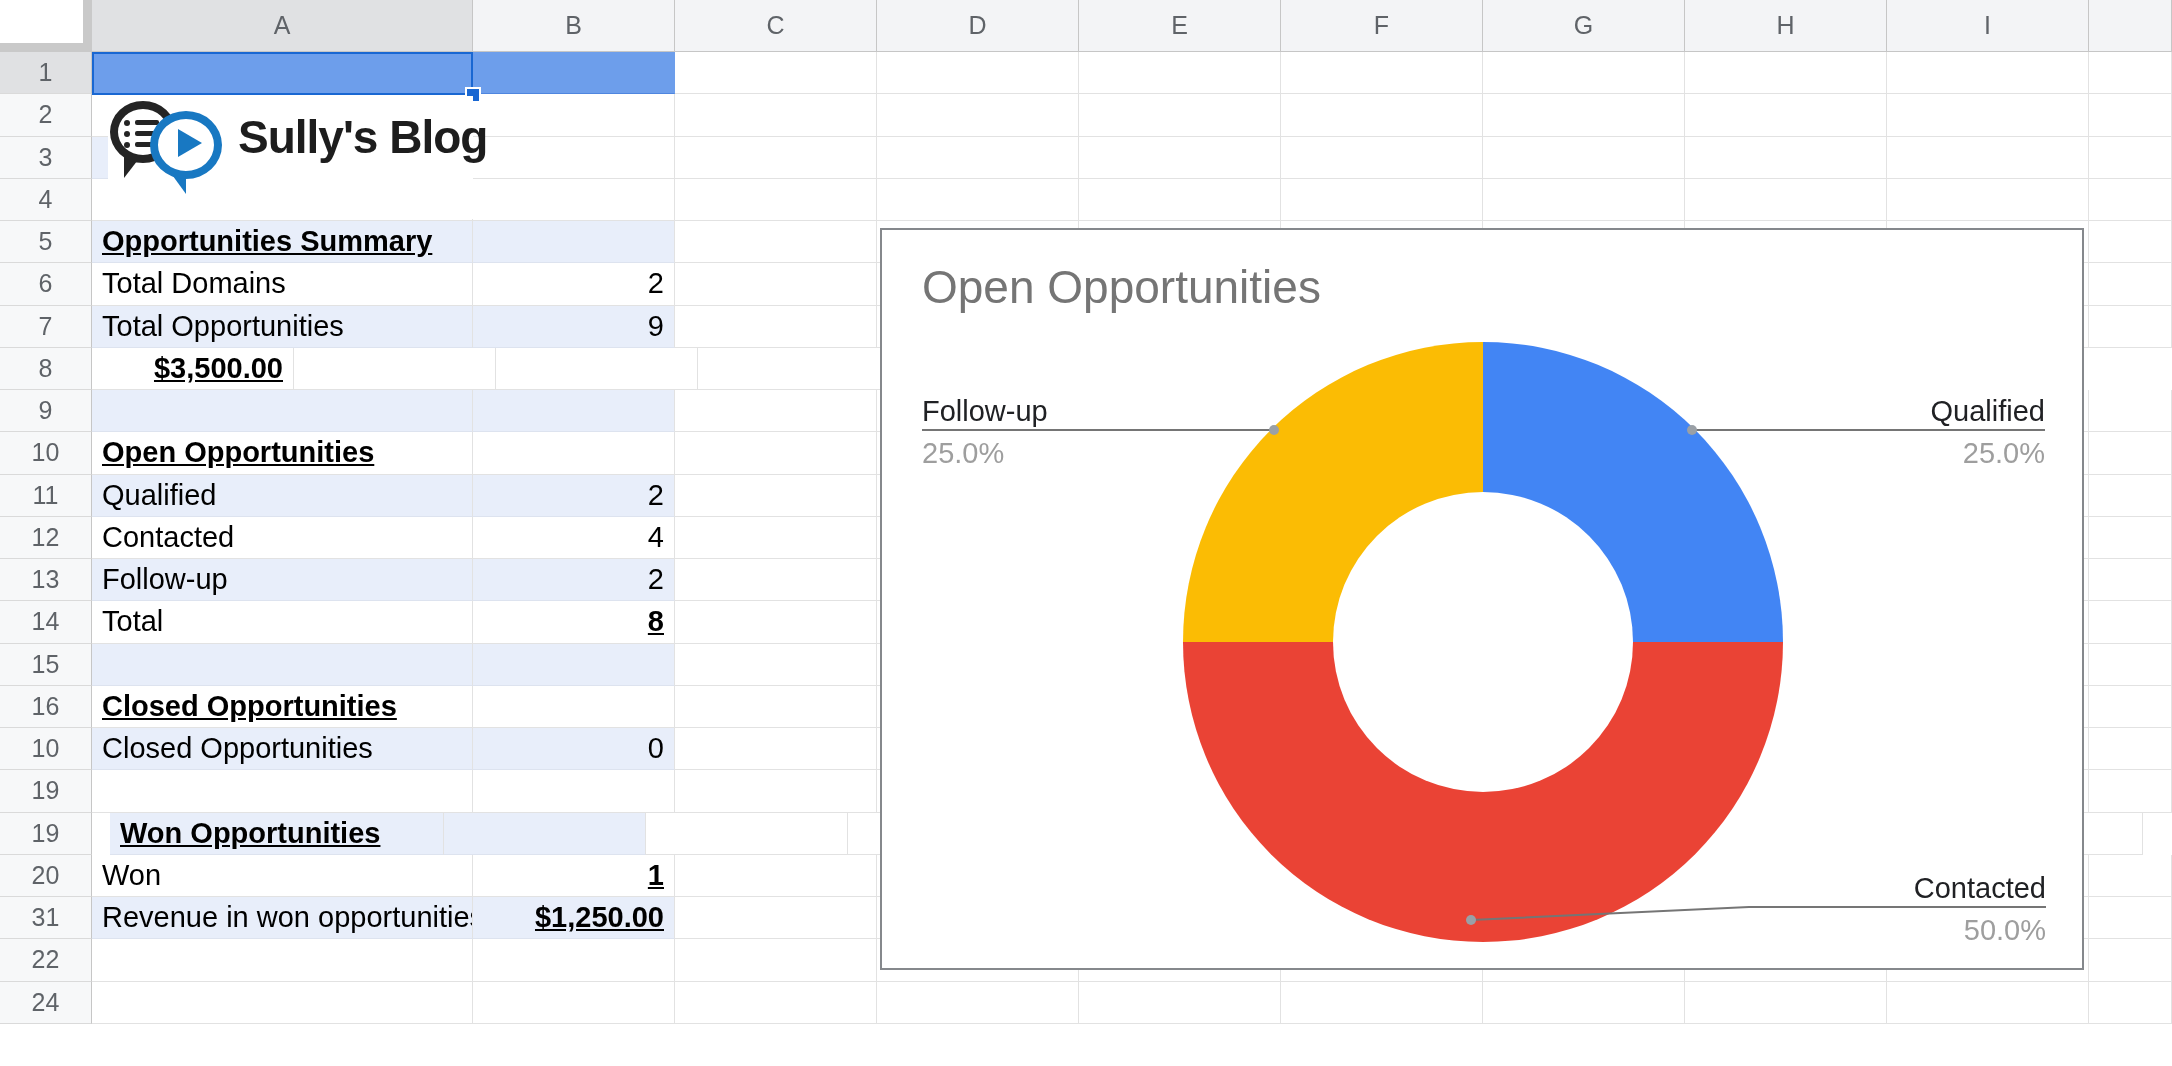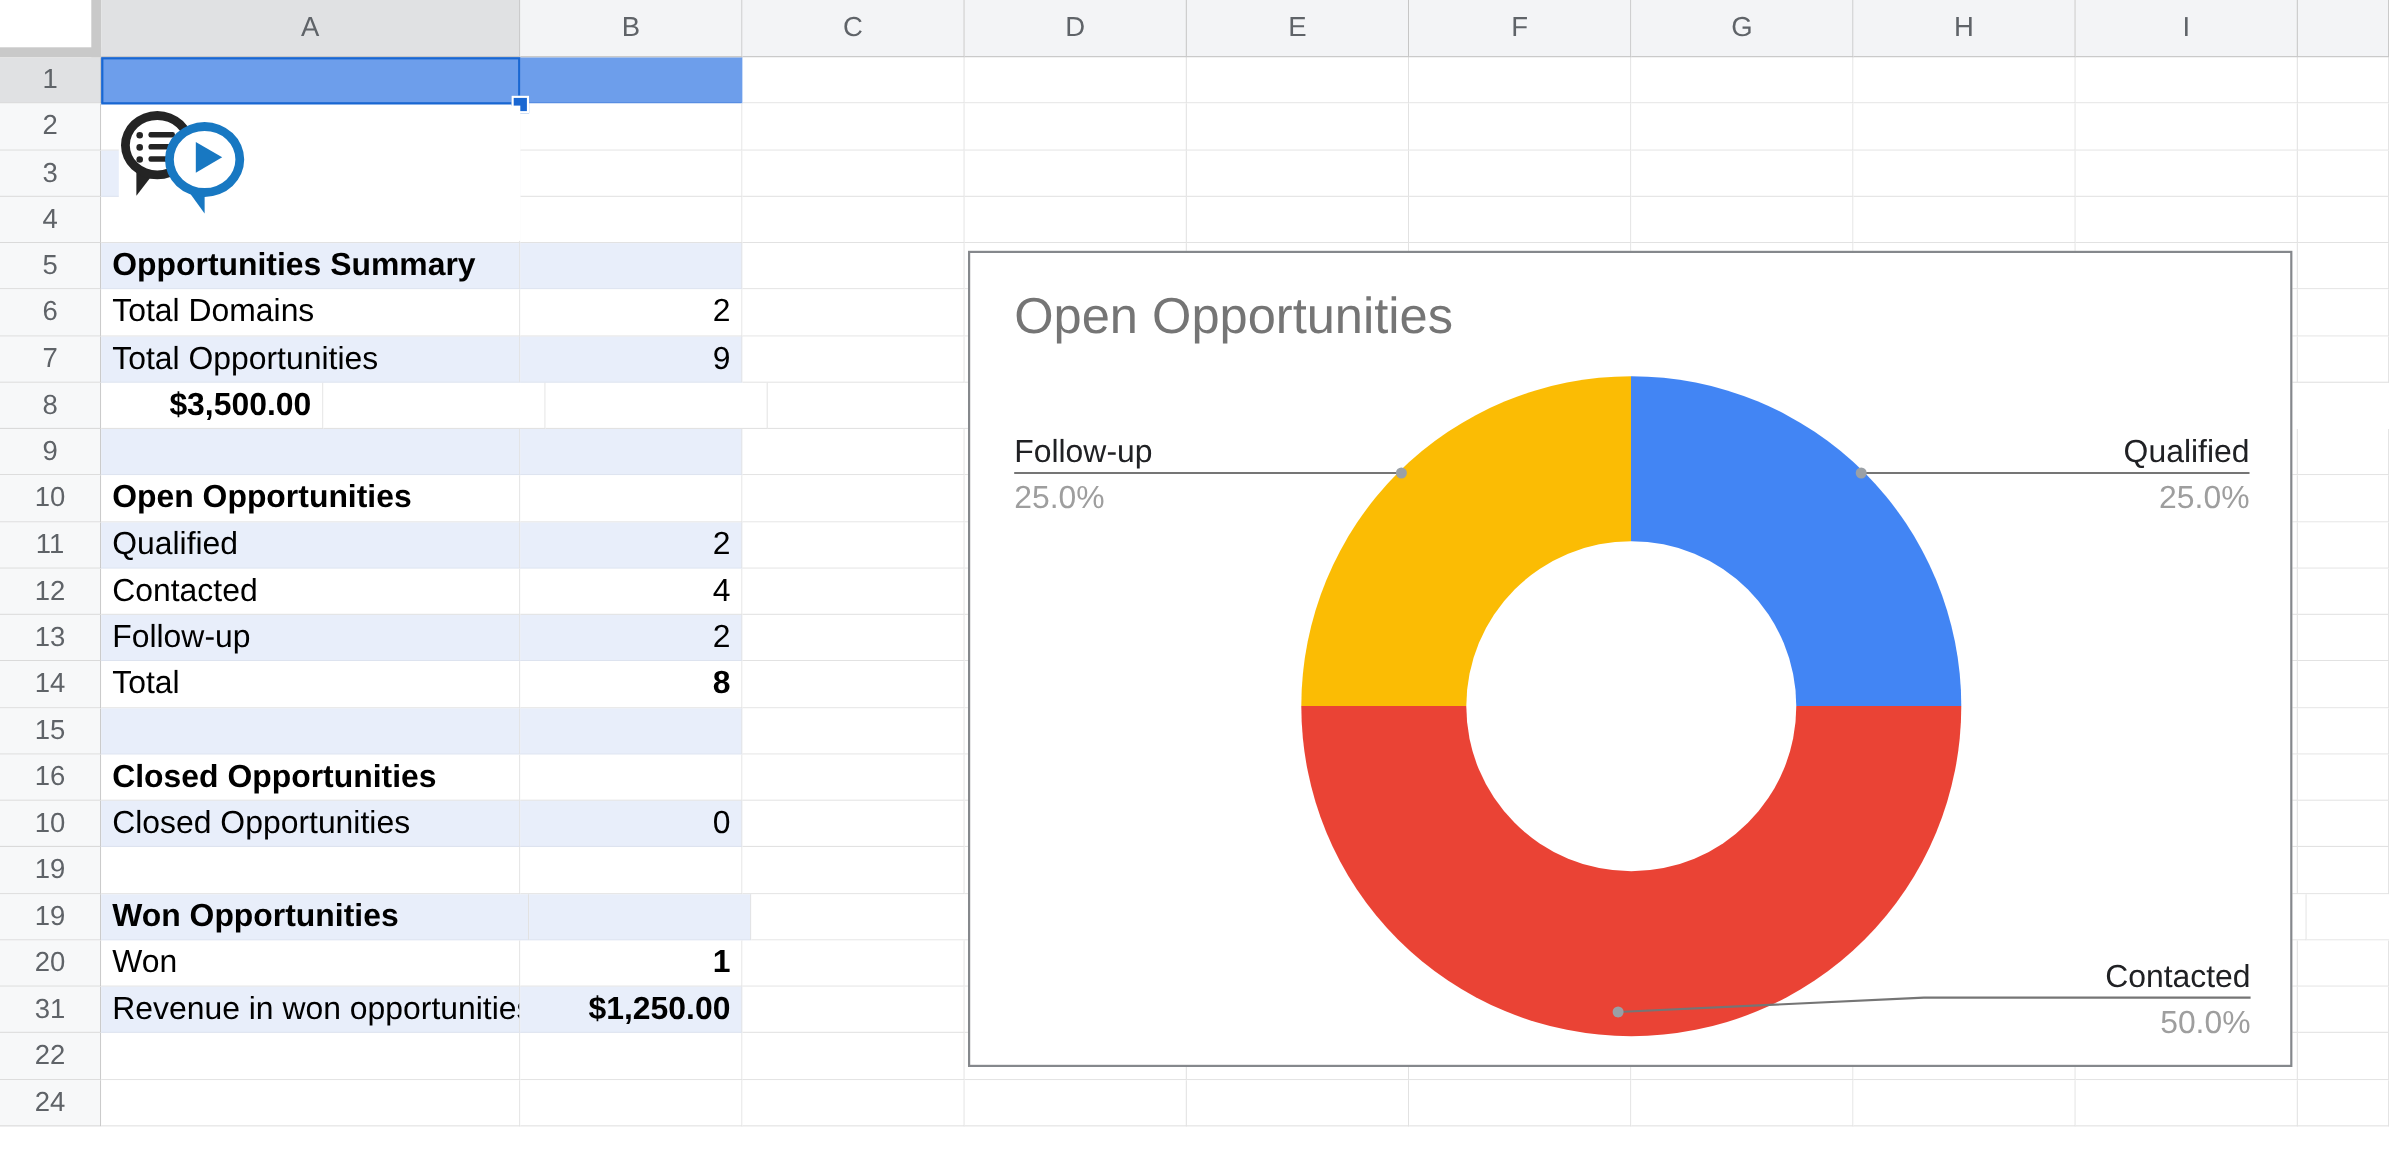--- a/index.html
+++ b/index.html
@@ -22,21 +22,21 @@
           border-right:1px solid #C6C6C6;border-bottom:1px solid #DADADA;
           font-size:25px;display:flex;align-items:center;justify-content:center;flex:none;}
   .rowhdr.sel{background:#E0E1E3;}
   .cell{box-sizing:border-box;background:#fff;border-right:1px solid #E2E2E2;
         border-bottom:1px solid #E2E2E2;font-size:29px;color:#000;
         display:flex;align-items:center;overflow:hidden;flex:none;}
   .cell.band{background:#E8EEFA;border-bottom-color:#DDE3EF;}
   .cell.bluefill{background:#6D9EEB;border-right-color:#6D9EEB;border-bottom-color:#4F86DF;}
   .lbl{padding-left:10px;white-space:nowrap;}
   .val{margin-left:auto;padding-right:10px;white-space:nowrap;}
-  .bold{font-weight:bold;}
+  .bold{font-weight:bold;text-decoration:underline;}
 
   
   #sel-border{position:absolute;left:92px;top:52px;width:381px;height:43px;
               border:2px solid #1967D2;box-sizing:border-box;z-index:3;pointer-events:none;}
   #fill-handle{position:absolute;left:465px;top:87px;width:12px;height:12px;
                background:#1967D2;border:2px solid #fff;z-index:4;}
 
   
   #logo{position:absolute;left:108px;top:96px;width:365px;height:123px;background:#fff;z-index:5;}
   .bubble-black{position:absolute;left:2px;top:5px;width:66px;height:62px;border:8px solid #242424;
@@ -354,21 +354,21 @@
         <div class="cell" style="width: 202px;"></div>
         <div class="cell" style="width: 202px;"></div>
         <div class="cell" style="width: 202px;"></div>
         <div class="cell" style="width: 202px;"></div>
         <div class="cell" style="width: 202px;"></div>
         <div class="cell" style="width: 202px;"></div>
         <div class="cell" style="width: 83px;"></div>
       </div>
       <div class="row" style="height: 42.25px;">
         <div class="rowhdr">19</div>
-        <div class="cell band" style="width: 389px;">
+        <div class="cell band" style="width: 334px; margin-left: 18px;">
           <span class="lbl bold">Won Opportunities</span>
         </div>
         <div class="cell band" style="width: 202px;"></div>
         <div class="cell" style="width: 202px;"></div>
         <div class="cell" style="width: 202px;"></div>
         <div class="cell" style="width: 202px;"></div>
         <div class="cell" style="width: 202px;"></div>
         <div class="cell" style="width: 202px;"></div>
         <div class="cell" style="width: 202px;"></div>
         <div class="cell" style="width: 202px;"></div>
@@ -444,20 +444,21 @@
     <div class="bubble-black"></div>
     <div class="ld" style="left:16px;top:24px"></div>
     <div class="ll" style="left:27px;top:24px;width:24px"></div>
     <div class="ld" style="left:16px;top:35px"></div>
     <div class="ll" style="left:27px;top:35px;width:24px"></div>
     <div class="ld" style="left:16px;top:46px"></div>
     <div class="ll" style="left:27px;top:46px;width:18px"></div>
     <div class="tail-blue"></div>
     <div class="bubble-blue"></div>
     <div class="play"></div>
+    <div id="logo-text">Sully's Blog</div>
   </div>
 
   <div id="chart">
     <div id="chart-title">Open Opportunities</div>
     <div id="donut" style="background: conic-gradient(rgb(66, 133, 244) 0%, rgb(66, 133, 244) 25%, rgb(234, 67, 53) 25%, rgb(234, 67, 53) 75%, rgb(251, 188, 4) 75%, rgb(251, 188, 4) 100%);"></div>
     <div id="hole"></div>
     <svg class="leaders" viewBox="0 0 1200 738">
       <line x1="40" y1="200" x2="392" y2="200" stroke="#757575" stroke-width="2"></line>
       <circle cx="392" cy="200" r="5" fill="#9AA0A6"></circle>
       <line x1="810" y1="200" x2="1163" y2="200" stroke="#757575" stroke-width="2"></line>

